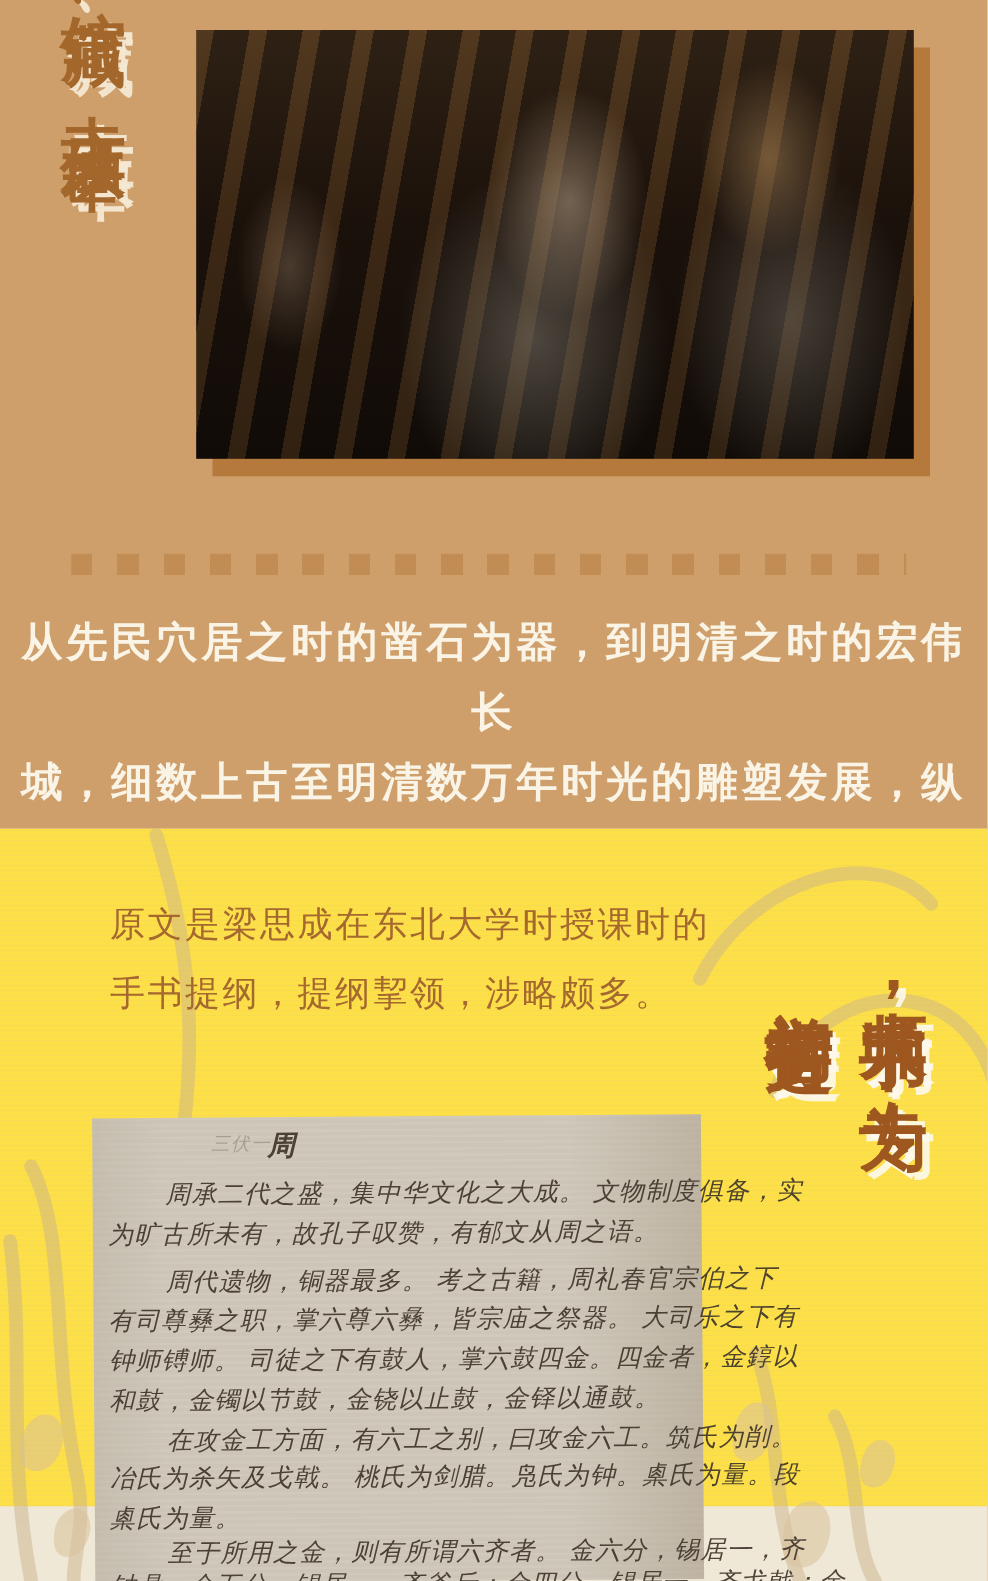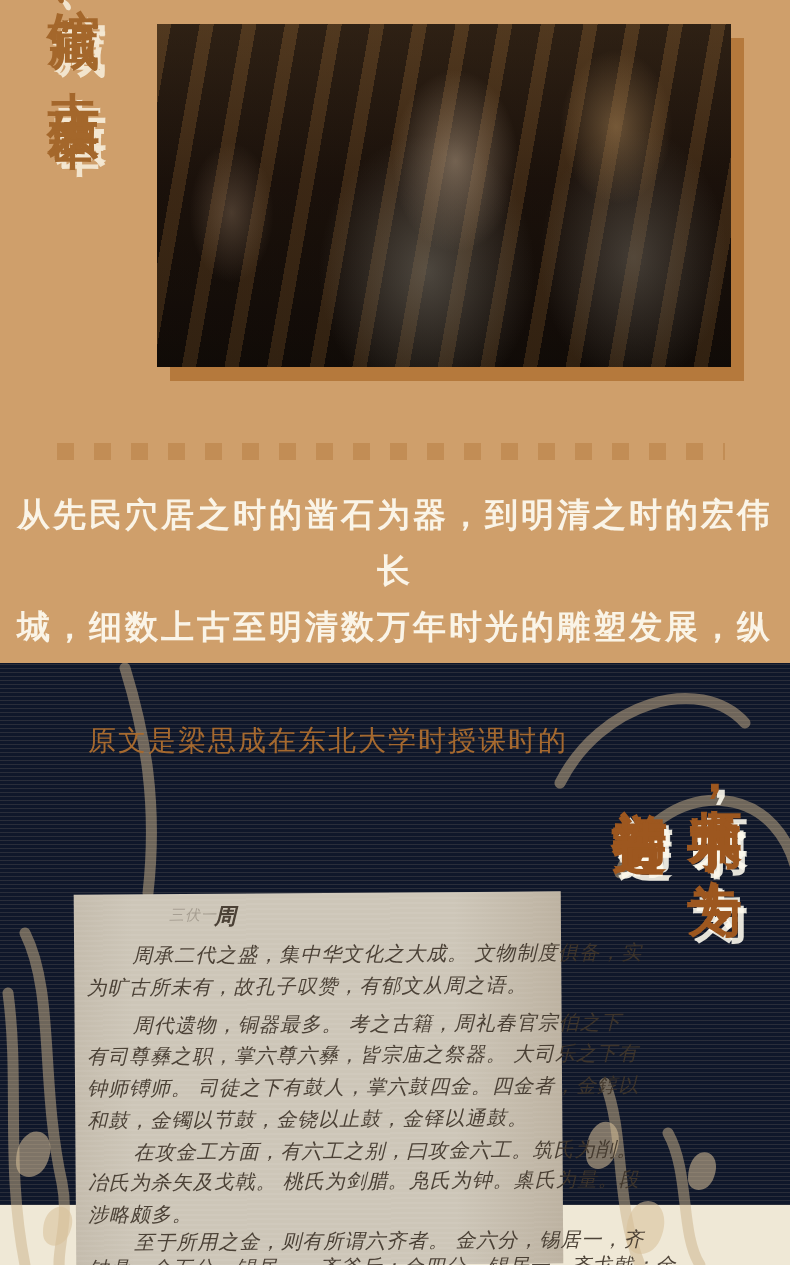--- a/index.html
+++ b/index.html
@@ -30,21 +30,21 @@
       linear-gradient(180deg,#3a2a1a 0%,#1d130c 45%,#0e0a07 100%);
   }
   .stitch-row{
     position:absolute;left:57px;top:443px;width:668px;height:17px;
     background:repeating-linear-gradient(90deg,#c28d55 0 17px,rgba(0,0,0,0) 17px 37px);
   }
   .tagline{position:absolute;left:0;top:487px;width:790px;text-align:center;color:#faf4e7;}
   .tagline .t-line{font-size:33px;line-height:56px;letter-spacing:3px;font-weight:bold;}
   
   .section-cream{
-    position:absolute;left:0;top:663px;width:790px;height:542px;background:#0f172a;
+    position:absolute;left:0;top:663px;width:790px;height:542px;background:#fde047;
   }
   .texture{
     position:absolute;inset:0;
     background:repeating-linear-gradient(0deg, rgba(205,183,150,.14) 0 1px, rgba(0,0,0,0) 1px 4px);
   }
   .sketch{position:absolute;inset:0;}
   .intro{position:absolute;left:88px;top:50px;color:#a5692f;}
   .intro .i-line{font-size:28px;line-height:55px;letter-spacing:2px;white-space:nowrap;}
   .banner{
     position:absolute;left:85px;top:160px;width:487px;height:65px;border-radius:33px;
@@ -109,35 +109,36 @@
         <path d="M600 460 c 14 -6 24 10 16 30 c -8 22 -30 20 -30 2 c 0 -14 4 -26 14 -32 z"></path>
         <path d="M640 540 c 16 -8 30 8 22 32 c -8 26 -36 24 -36 2 c 0 -16 4 -28 14 -34 z"></path>
         <path d="M700 490 c 12 -4 20 8 14 24 c -6 18 -26 16 -26 2 c 0 -12 4 -22 12 -26 z"></path>
         <path d="M30 470 c 14 -6 26 8 18 28 c -8 22 -32 20 -32 2 c 0 -14 4 -24 14 -30 z"></path>
         <path d="M55 545 c 12 -5 22 7 15 24 c -7 19 -27 17 -27 1 c 0 -12 3 -20 12 -25 z"></path>
       </g>
     </svg>
 
     <div class="intro">
       <div class="i-line">原文是梁思成在东北大学时授课时的</div>
+      <div class="i-line">手书提纲，提纲挈领，涉略颇多。</div>
     </div>
 
 
     <div class="manuscript">
       <div class="m-line m-faint" style="left:95px;top:12px;">三伏一</div>
       <div class="m-line m-title" style="left:140px;top:8px;">周</div>
       <div class="m-line" style="left:58px;top:48px;">周承二代之盛，集中华文化之大成。 文物制度俱备，实</div>
       <div class="m-line" style="left:12px;top:80px;">为旷古所未有，故孔子叹赞，有郁文从周之语。</div>
       <div class="m-line" style="left:58px;top:118px;">周代遗物，铜器最多。 考之古籍，周礼春官宗伯之下</div>
       <div class="m-line" style="left:12px;top:149px;">有司尊彝之职，掌六尊六彝，皆宗庙之祭器。 大司乐之下有</div>
       <div class="m-line" style="left:12px;top:181px;">钟师镈师。 司徒之下有鼓人，掌六鼓四金。四金者，金錞以</div>
       <div class="m-line" style="left:12px;top:213px;">和鼓，金镯以节鼓，金铙以止鼓，金铎以通鼓。</div>
       <div class="m-line" style="left:58px;top:245px;">在攻金工方面，有六工之别，曰攻金六工。筑氏为削。</div>
       <div class="m-line" style="left:12px;top:275px;">冶氏为杀矢及戈戟。 桃氏为剑腊。凫氏为钟。㮚氏为量。段</div>
-      <div class="m-line" style="left:12px;top:307px;">涉略颇多。</div>
+      <div class="m-line" style="left:12px;top:307px;">㮚氏为量。</div>
       <div class="m-line" style="left:58px;top:335px;">至于所用之金，则有所谓六齐者。 金六分，锡居一，齐</div>
       <div class="m-line" style="left:12px;top:361px;">钟鼎。金五分，锡居一，齐斧斤；金四分，锡居一，齐戈戟；金</div>
     </div>
 
     <div class="headline">
       <div class="h-col">大师手书，专为</div>
       <div class="h-col">初学者打造</div>
     </div>
   </div>
 

